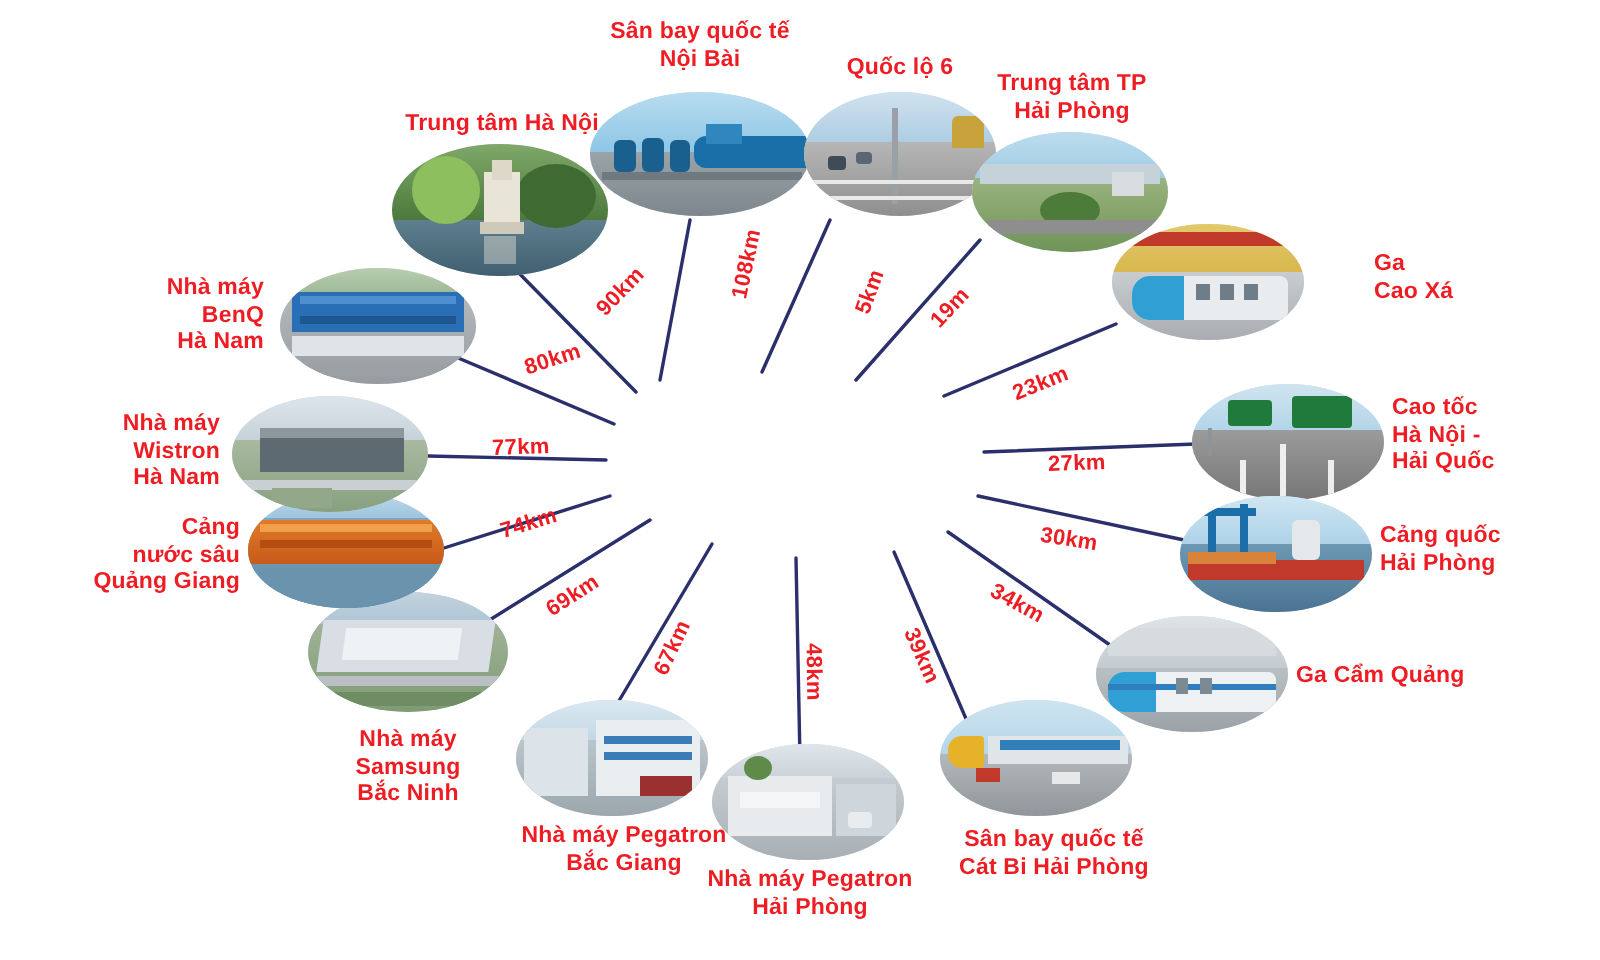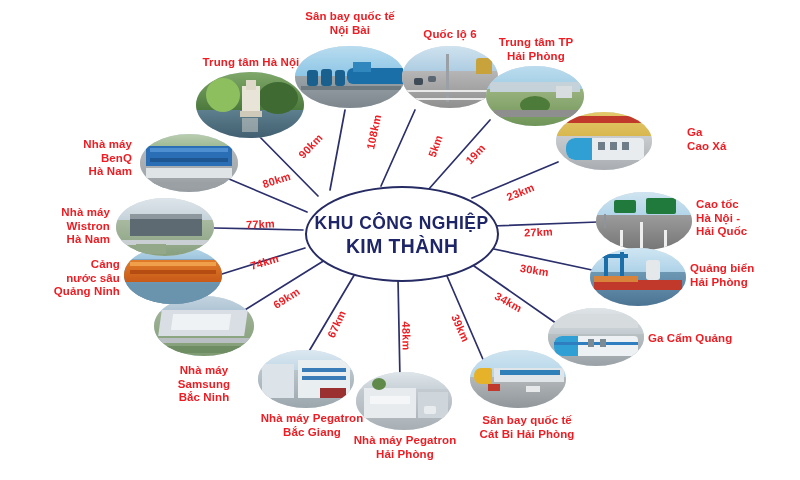--- a/index.html
+++ b/index.html
@@ -75,24 +75,20 @@
       <line x1="489" y1="248" x2="592" y2="270"></line>
       <line x1="474" y1="266" x2="560" y2="326"></line>
 
       <line x1="447" y1="276" x2="485" y2="364"></line>
       <line x1="398" y1="279" x2="400" y2="380"></line>
       <line x1="356" y1="272" x2="305" y2="358"></line>
       <line x1="325" y1="260" x2="232" y2="318"></line>
     </g>
   </svg>
 
-  <div class="hub">
-    <div class="l1">KHU CÔNG NGHIỆP</div>
-    <div class="l2">KIM THÀNH</div>
-  </div>
 
   <div class="node">
     <div class="thumb" style="left:196px;top:72px;width:108px;height:66px;">
       <div class="sky" style="background:linear-gradient(#7fa86a,#4c7a3c);height:58%"></div>
       <div class="ground" style="background:linear-gradient(#5d7f8e,#415f70);height:42%"></div>
       <div class="ov" style="left:10px;top:6px;width:34px;height:34px;border-radius:50%;background:#8ebf5f;"></div>
       <div class="ov" style="left:62px;top:10px;width:40px;height:32px;border-radius:50%;background:#3f6b33;"></div>
       <div class="ov" style="left:46px;top:14px;width:18px;height:26px;background:#e8e4d8;"></div>
       <div class="ov" style="left:50px;top:8px;width:10px;height:10px;background:#ddd8c8;"></div>
       <div class="ov" style="left:44px;top:39px;width:22px;height:6px;background:#cfc9ba;"></div>
@@ -178,21 +174,21 @@
     <div class="thumb" style="left:590px;top:248px;width:96px;height:58px;">
       <div class="sky" style="background:linear-gradient(#cfe6f2,#aed2e8);height:42%"></div>
       <div class="ground" style="background:linear-gradient(#6d98b4,#4b7493);height:58%"></div>
       <div class="ov" style="left:14px;top:6px;width:4px;height:26px;background:#1b6ea8;"></div>
       <div class="ov" style="left:30px;top:4px;width:4px;height:28px;background:#1b6ea8;"></div>
       <div class="ov" style="left:10px;top:6px;width:28px;height:4px;background:#1b6ea8;"></div>
       <div class="ov" style="left:56px;top:12px;width:14px;height:20px;background:#e5e8ea;border-radius:3px;"></div>
       <div class="ov" style="left:4px;top:32px;width:88px;height:10px;background:#c0392b;"></div>
       <div class="ov" style="left:4px;top:28px;width:44px;height:6px;background:#d8823a;"></div>
     </div>
-    <div class="nlabel l" style="left:690px;top:262px;width:104px;">Quảng biển
+    <div class="nlabel l" style="left:690px;top:262px;width:104px;">Cảng quốc
 Hải Phòng</div>
   </div>
 
   <div class="node">
     <div class="thumb" style="left:548px;top:308px;width:96px;height:58px;">
       <div class="sky" style="background:linear-gradient(#dfe4e7,#c3cbd0);height:44%"></div>
       <div class="ground" style="background:linear-gradient(#b9c0c4,#9aa2a7);height:56%"></div>
       <div class="ov" style="left:6px;top:6px;width:84px;height:14px;background:#d6dbde;"></div>
       <div class="ov" style="left:6px;top:28px;width:84px;height:20px;background:#eef1f3;border-radius:8px 4px 4px 8px;"></div>
       <div class="ov" style="left:6px;top:28px;width:24px;height:20px;background:#2f9fd4;border-radius:8px 0 0 8px;"></div>
@@ -263,21 +259,21 @@
     <div class="thumb" style="left:124px;top:246px;width:98px;height:58px;">
       <div class="sky" style="background:linear-gradient(#bcd8e8,#9ec6de);height:22%"></div>
       <div class="ground" style="background:linear-gradient(#7fa7c0,#5b86a4);height:78%"></div>
       <div class="ov" style="left:0px;top:14px;width:98px;height:22px;background:linear-gradient(#e07b2a,#c85a18);"></div>
       <div class="ov" style="left:6px;top:16px;width:86px;height:4px;background:#f0a04a;"></div>
       <div class="ov" style="left:6px;top:24px;width:86px;height:4px;background:#b54c12;"></div>
       <div class="ov" style="left:0px;top:38px;width:98px;height:20px;background:#6a93ad;"></div>
     </div>
     <div class="nlabel r" style="left:34px;top:258px;width:86px;">Cảng
 nước sâu
-Quảng Ninh</div>
+Quảng Giang</div>
   </div>
 
   <div class="node">
     <div class="thumb" style="left:116px;top:198px;width:98px;height:58px;">
       <div class="sky" style="background:linear-gradient(#dde5ea,#c6d2da);height:38%"></div>
       <div class="ground" style="background:linear-gradient(#a8b9a0,#88a07f);height:62%"></div>
       <div class="ov" style="left:14px;top:18px;width:72px;height:20px;background:#5d6a72;"></div>
       <div class="ov" style="left:14px;top:16px;width:72px;height:5px;background:#8d979e;"></div>
       <div class="ov" style="left:2px;top:42px;width:94px;height:5px;background:#c9cfd2;"></div>
       <div class="ov" style="left:20px;top:46px;width:30px;height:10px;background:#93a889;"></div>

